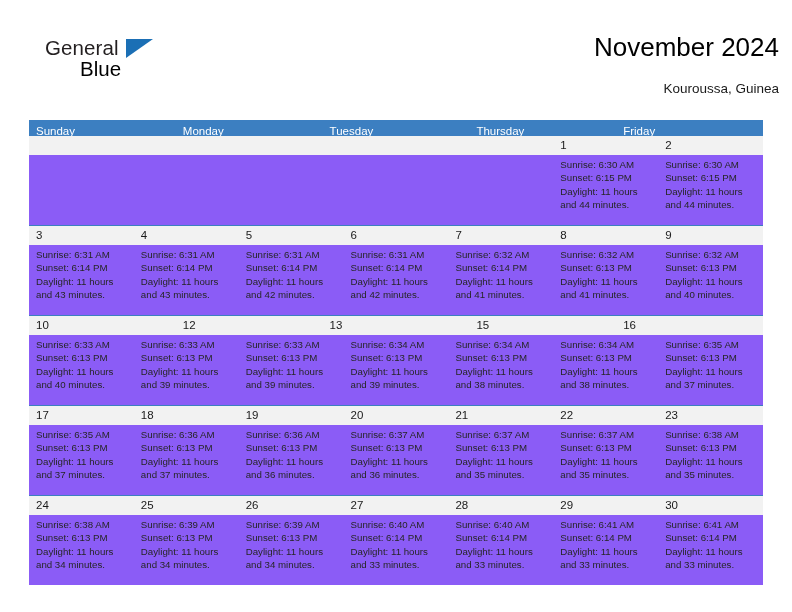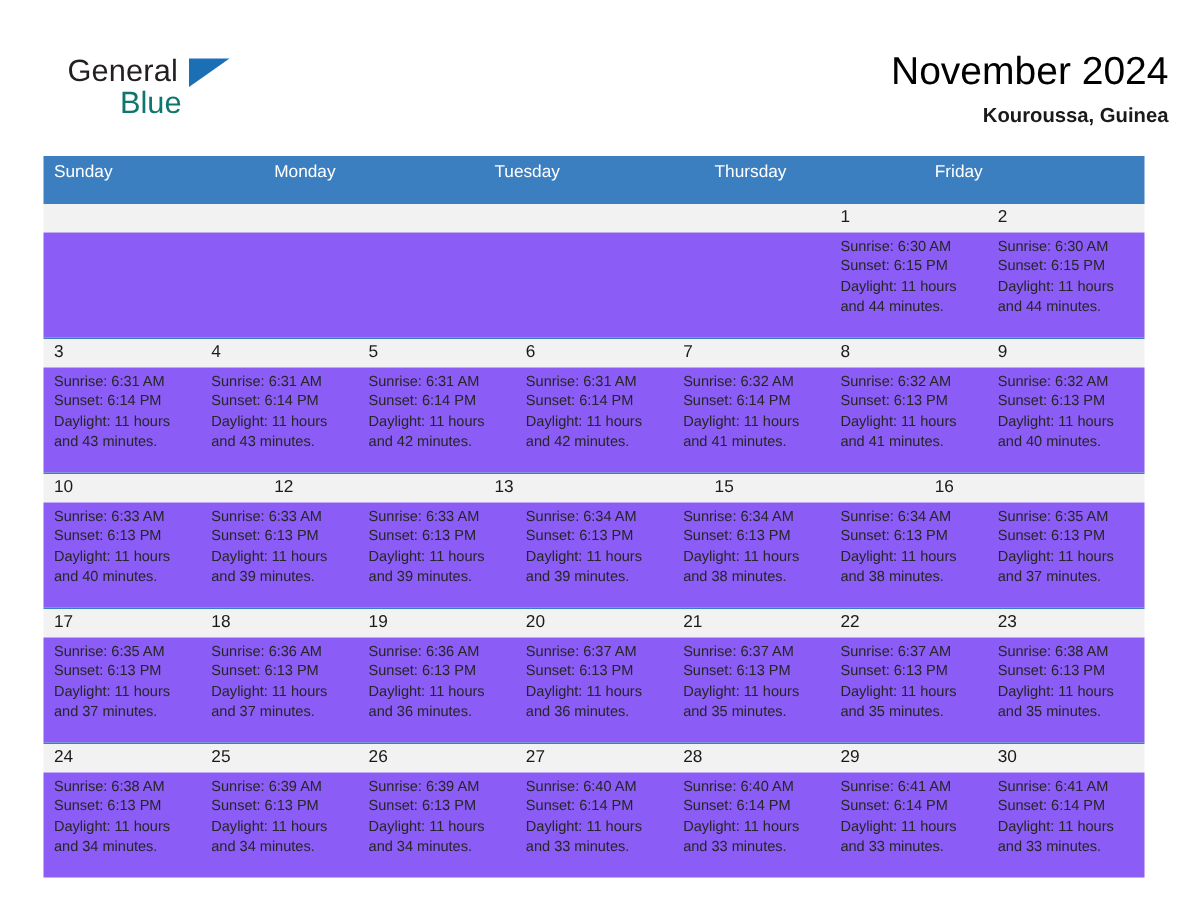--- a/index.html
+++ b/index.html
@@ -43,21 +43,21 @@
     font-size: 20.5px;
     letter-spacing: 0.1px;
     color: #231f20;
     font-family: "Liberation Sans", sans-serif;
   }
   .brand-blue {
     position: absolute;
     left: 35px;
     top: 21px;
     font-size: 20.5px;
-    color: #0f766e;
+    color: #000000;
     font-family: "Liberation Sans", sans-serif;
   }
   .brand-tri {
     position: absolute;
     left: 81px;
     top: 3px;
     width: 0;
     height: 0;
     border-left: 27px solid #1b6fb5;
     border-bottom: 19px solid transparent;
@@ -72,37 +72,37 @@
     font-size: 26px;
     font-weight: normal;
     color: #000000;
     line-height: 32px;
     white-space: nowrap;
   }
   .cal-subtitle {
     font-size: 13.5px;
     color: #1a1a1a;
     line-height: 20px;
-    margin-top: 4px;
+    margin-top: 16px;
     white-space: nowrap;
-    font-weight: bold;
   }
 
   
   .calendar {
     position: absolute;
     left: 29px;
     top: 104px;
     width: 734px;
   }
   .weekday-row {
     display: flex;
     width: 100%;
     background: #3c7fc1;
-    height: 32px;
+    height: 16px;
+    margin-top: 16px;
   }
   .weekday-cell {
     flex: 1 1 0;
     color: #ffffff;
     font-size: 11.5px;
     line-height: 22px;
     padding-left: 7px;
     box-sizing: border-box;
     white-space: nowrap;
     overflow: hidden;

